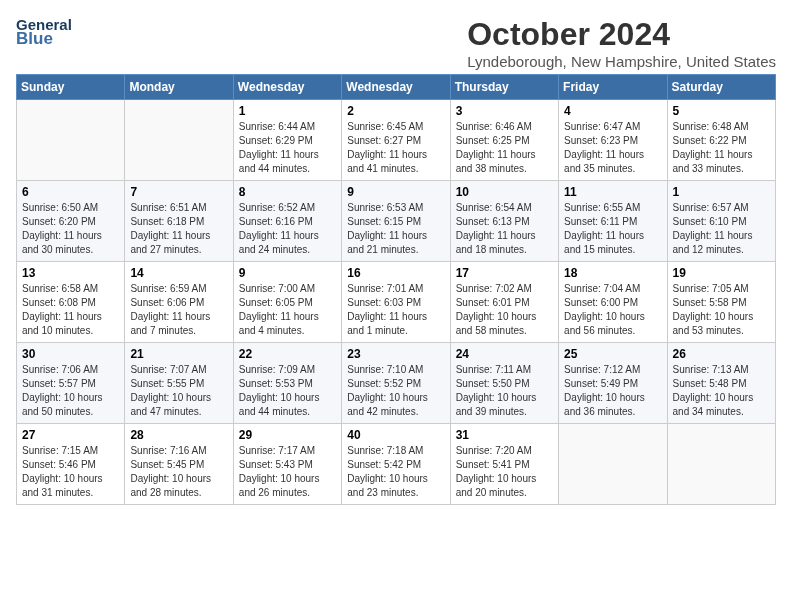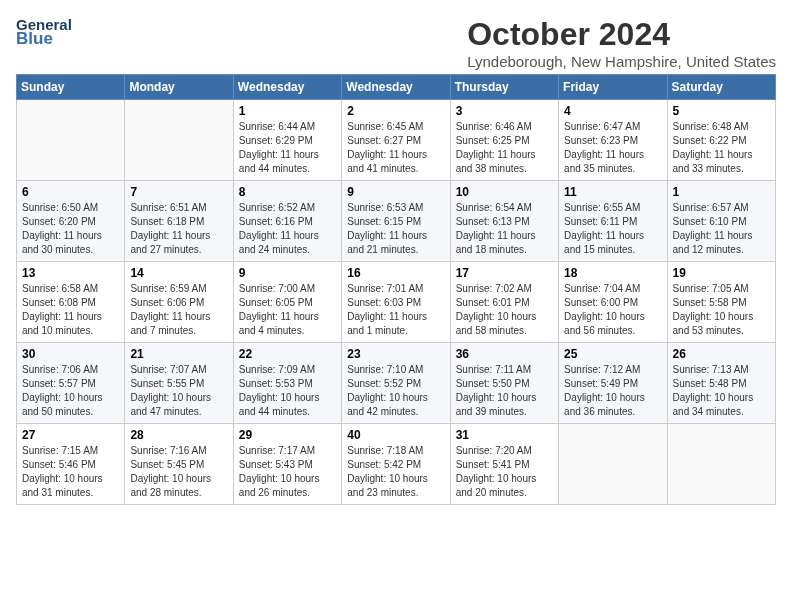--- a/index.html
+++ b/index.html
@@ -201,21 +201,21 @@
         </td>
         <td>
           <span class="day-num">22</span>
           <div class="day-info">Sunrise: 7:09 AM<br>Sunset: 5:53 PM<br>Daylight: 10 hours and 44 minutes.</div>
         </td>
         <td>
           <span class="day-num">23</span>
           <div class="day-info">Sunrise: 7:10 AM<br>Sunset: 5:52 PM<br>Daylight: 10 hours and 42 minutes.</div>
         </td>
         <td>
-          <span class="day-num">36</span>
+          <span class="day-num">24</span>
           <div class="day-info">Sunrise: 7:11 AM<br>Sunset: 5:50 PM<br>Daylight: 10 hours and 39 minutes.</div>
         </td>
         <td>
           <span class="day-num">25</span>
           <div class="day-info">Sunrise: 7:12 AM<br>Sunset: 5:49 PM<br>Daylight: 10 hours and 36 minutes.</div>
         </td>
         <td>
           <span class="day-num">26</span>
           <div class="day-info">Sunrise: 7:13 AM<br>Sunset: 5:48 PM<br>Daylight: 10 hours and 34 minutes.</div>
         </td>

